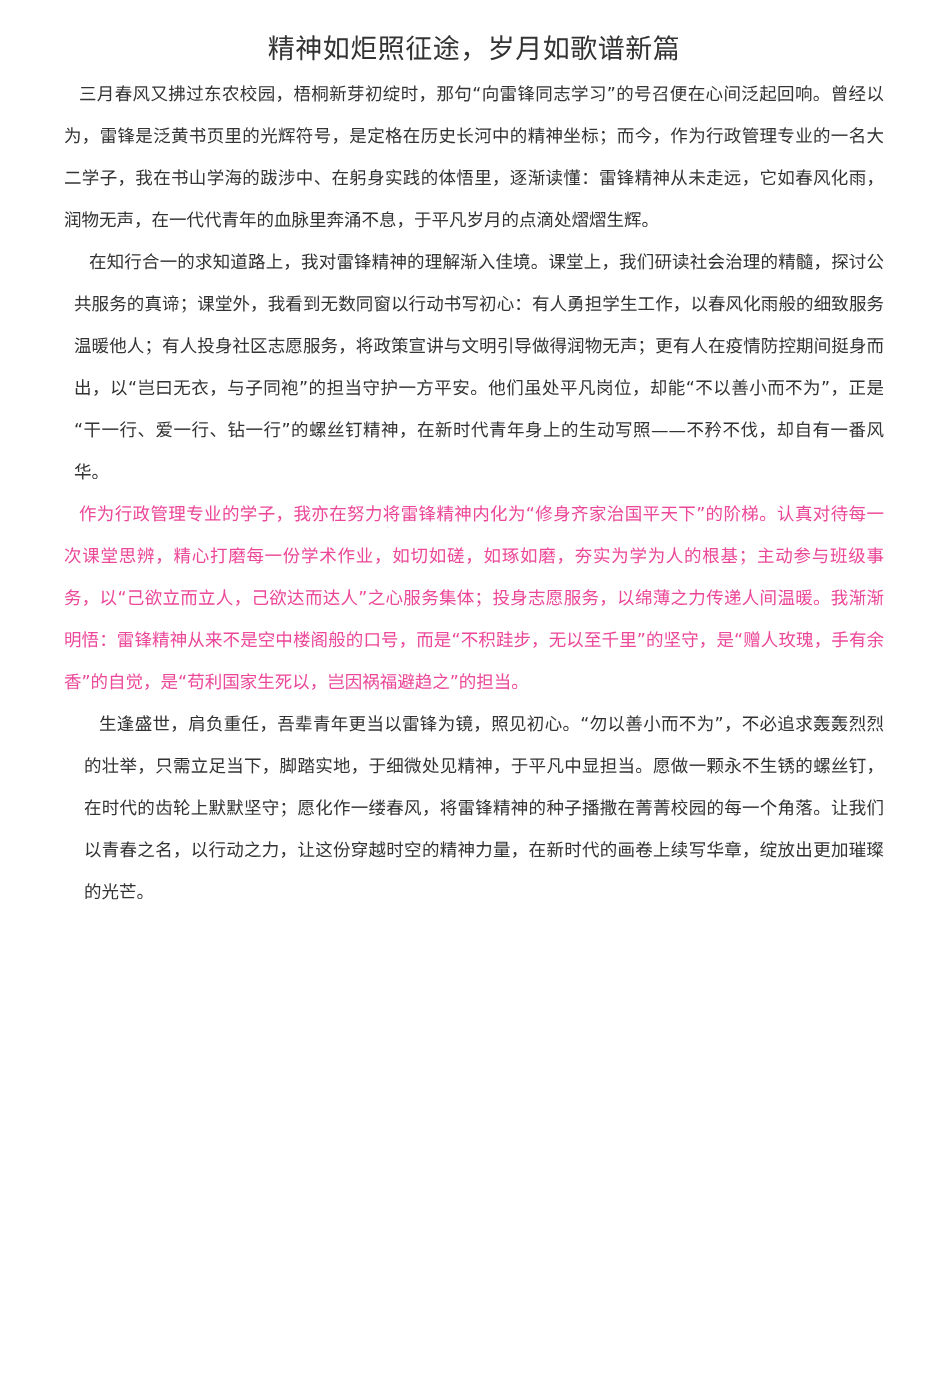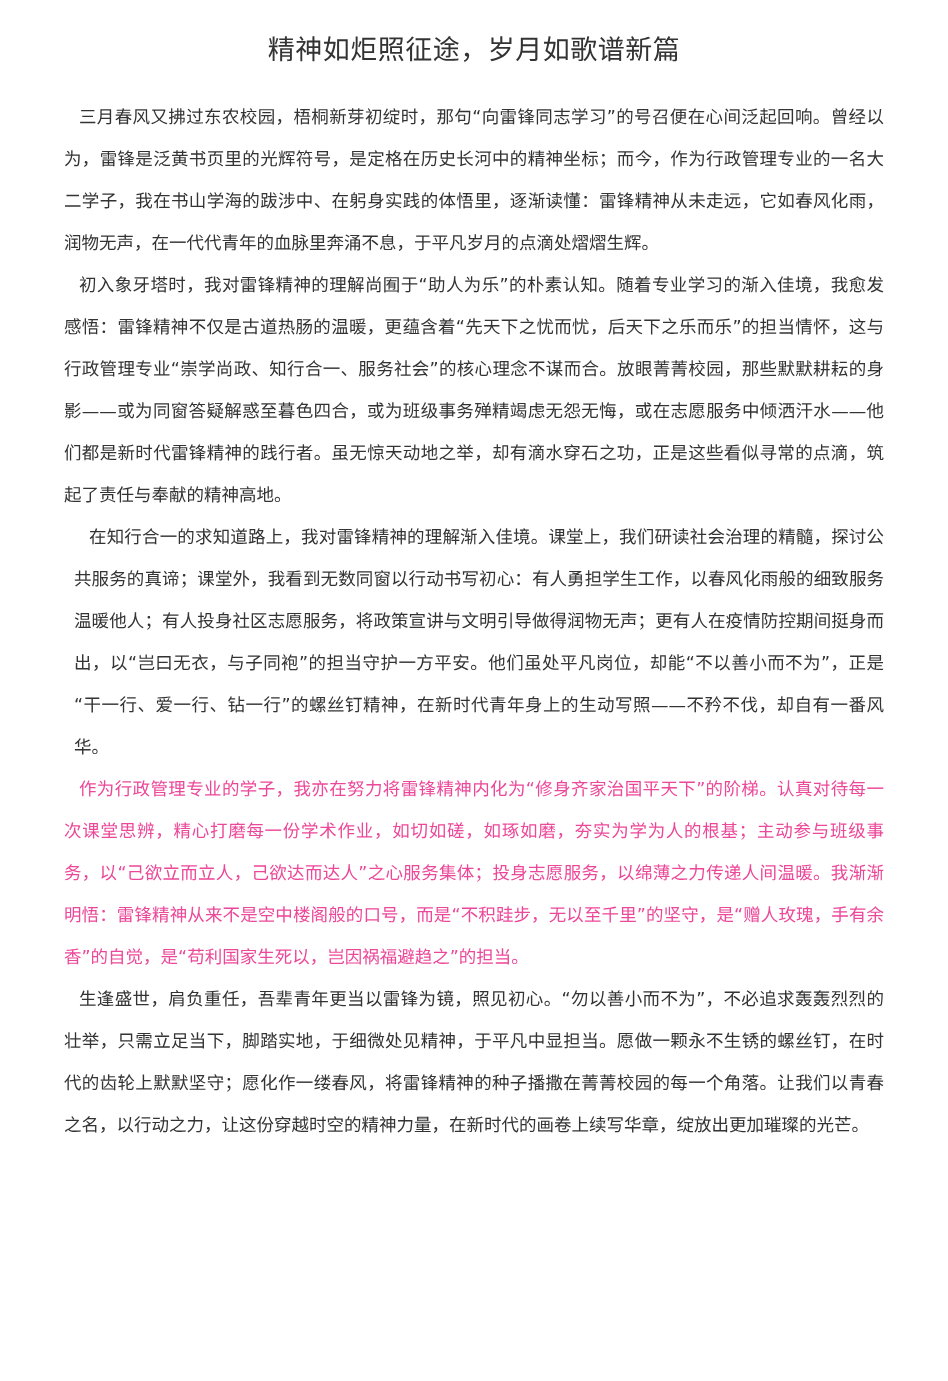--- a/index.html
+++ b/index.html
@@ -12,45 +12,45 @@
     width: 948px;
     min-height: 1381px;
     box-sizing: border-box;
     margin: 0 auto;
     background: #ffffff;
     padding: 32px 64px 56px 64px;
     font-family: "DejaVu Sans", "Liberation Sans", sans-serif;
     color: #333333;
   }
   .doc-title {
-    margin: 0 0 29px 0;
+    margin: 0 0 6px 0;
     text-align: center;
     font-size: 27px;
     font-weight: 500;
     line-height: 1.3;
     color: #333333;
     letter-spacing: 0.5px;
+    font-family: Liberation Serif, serif;
   }
   .doc-body p {
     margin: 0;
     font-size: 17.5px;
     line-height: 42px;
     text-align: justify;
     text-justify: inter-ideograph;
     text-indent: 15px;
     color: #333333;
     word-break: break-all;
   }
 </style>
 </head>
 <body style="background: rgb(255, 255, 255);">
 
 <div class="page" style="color: rgb(51, 51, 51); background: rgb(255, 255, 255);">
   <h1 class="doc-title" style="color: rgb(51, 51, 51);">精神如炬照征途，岁月如歌谱新篇</h1>
 
   <div class="doc-body">
     <p style="color: rgb(51, 51, 51);">三月春风又拂过东农校园，梧桐新芽初绽时，那句“向雷锋同志学习”的号召便在心间泛起回响。曾经以为，雷锋是泛黄书页里的光辉符号，是定格在历史长河中的精神坐标；而今，作为行政管理专业的一名大二学子，我在书山学海的跋涉中、在躬身实践的体悟里，逐渐读懂：雷锋精神从未走远，它如春风化雨，润物无声，在一代代青年的血脉里奔涌不息，于平凡岁月的点滴处熠熠生辉。</p>
-    <p style="color: rgb(51, 51, 51);">初入象牙塔时，我对雷锋精神的理解尚囿于“助人为乐”的朴素认知。随着专业学习的渐入佳境，我愈发感悟：雷锋精神不仅是古道热肠的温暖，更蕴含着“先天下之忧而忧，后天下之乐而乐”的担当情怀，这与行政管理专业“崇学尚政、知行合一、服务社会”的核心理念不谋而合。放眼菁菁校园，那些默默耕耘的身影——或为同窗答疑解惑至暮色四合，或为班级事务殚精竭虑无怨无悔，或在志愿服务中倾洒汗水——他们都是新时代雷锋精神的践行者。虽无惊天动地之举，却有滴水穿石之功，正是这些看似寻常的点滴，筑起了责任与奉献的精神高地。</p>
     <p style="color: rgb(51, 51, 51); margin-left: 10px;">在知行合一的求知道路上，我对雷锋精神的理解渐入佳境。课堂上，我们研读社会治理的精髓，探讨公共服务的真谛；课堂外，我看到无数同窗以行动书写初心：有人勇担学生工作，以春风化雨般的细致服务温暖他人；有人投身社区志愿服务，将政策宣讲与文明引导做得润物无声；更有人在疫情防控期间挺身而出，以“岂曰无衣，与子同袍”的担当守护一方平安。他们虽处平凡岗位，却能“不以善小而不为”，正是“干一行、爱一行、钻一行”的螺丝钉精神，在新时代青年身上的生动写照——不矜不伐，却自有一番风华。</p>
     <p style="color: #ec4899;">作为行政管理专业的学子，我亦在努力将雷锋精神内化为“修身齐家治国平天下”的阶梯。认真对待每一次课堂思辨，精心打磨每一份学术作业，如切如磋，如琢如磨，夯实为学为人的根基；主动参与班级事务，以“己欲立而立人，己欲达而达人”之心服务集体；投身志愿服务，以绵薄之力传递人间温暖。我渐渐明悟：雷锋精神从来不是空中楼阁般的口号，而是“不积跬步，无以至千里”的坚守，是“赠人玫瑰，手有余香”的自觉，是“苟利国家生死以，岂因祸福避趋之”的担当。</p>
-    <p style="color: rgb(51, 51, 51);">生逢盛世，肩负重任，吾辈青年更当以雷锋为镜，照见初心。“勿以善小而不为”，不必追求轰轰烈烈的壮举，只需立足当下，脚踏实地，于细微处见精神，于平凡中显担当。愿做一颗永不生锈的螺丝钉，在时代的齿轮上默默坚守；愿化作一缕春风，将雷锋精神的种子播撒在菁菁校园的每一个角落。让我们以青春之名，以行动之力，让这份穿越时空的精神力量，在新时代的画卷上续写华章，绽放出更加璀璨的光芒。</p>
+    <p style="color: rgb(51, 51, 51); margin-left: 20px;">生逢盛世，肩负重任，吾辈青年更当以雷锋为镜，照见初心。“勿以善小而不为”，不必追求轰轰烈烈的壮举，只需立足当下，脚踏实地，于细微处见精神，于平凡中显担当。愿做一颗永不生锈的螺丝钉，在时代的齿轮上默默坚守；愿化作一缕春风，将雷锋精神的种子播撒在菁菁校园的每一个角落。让我们以青春之名，以行动之力，让这份穿越时空的精神力量，在新时代的画卷上续写华章，绽放出更加璀璨的光芒。</p>
   </div>
 </div>
 
 </body></html>

